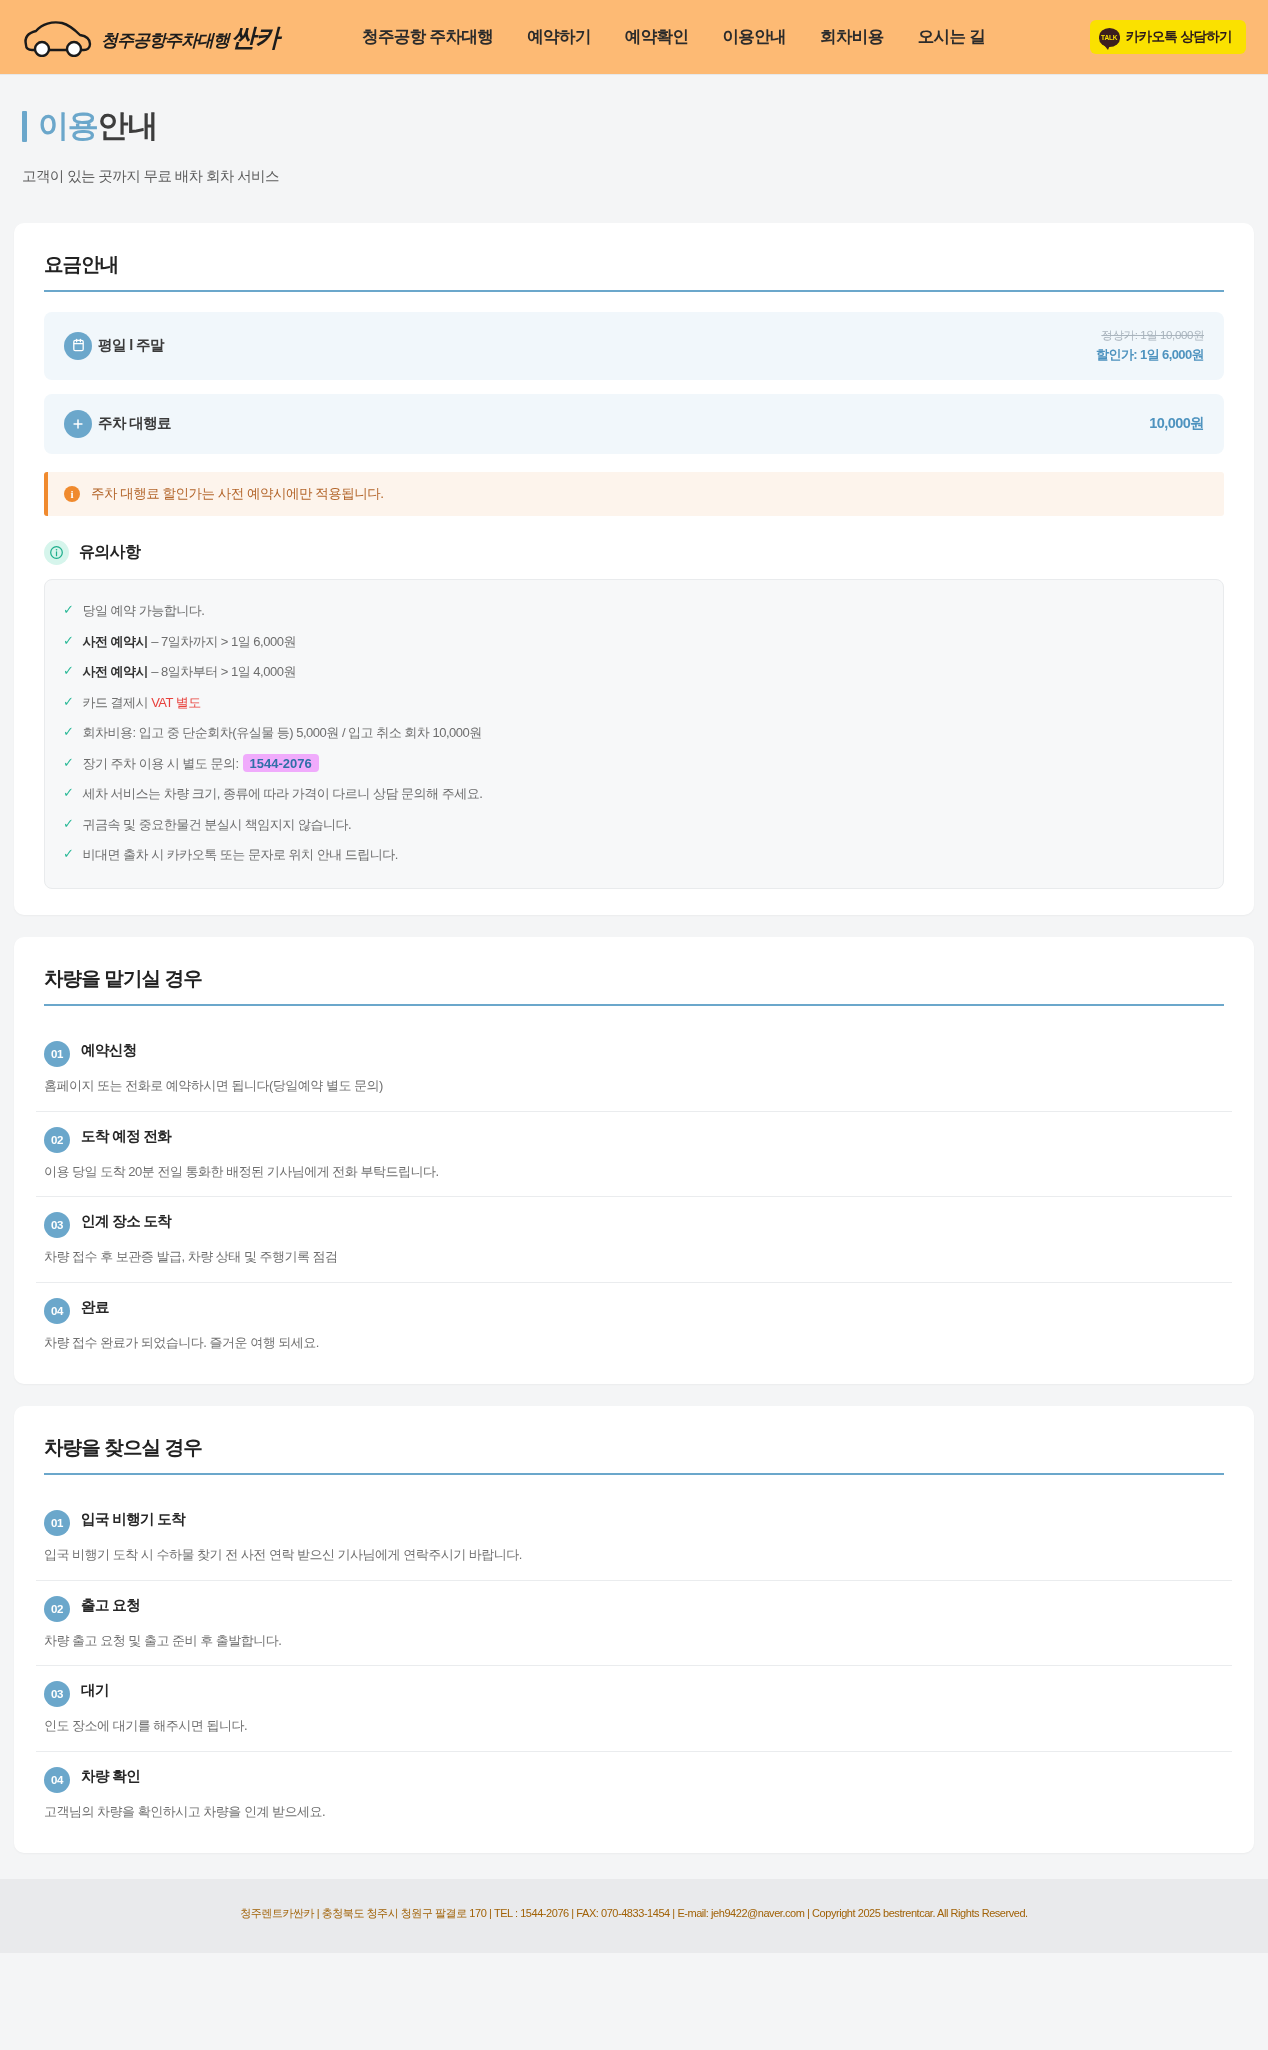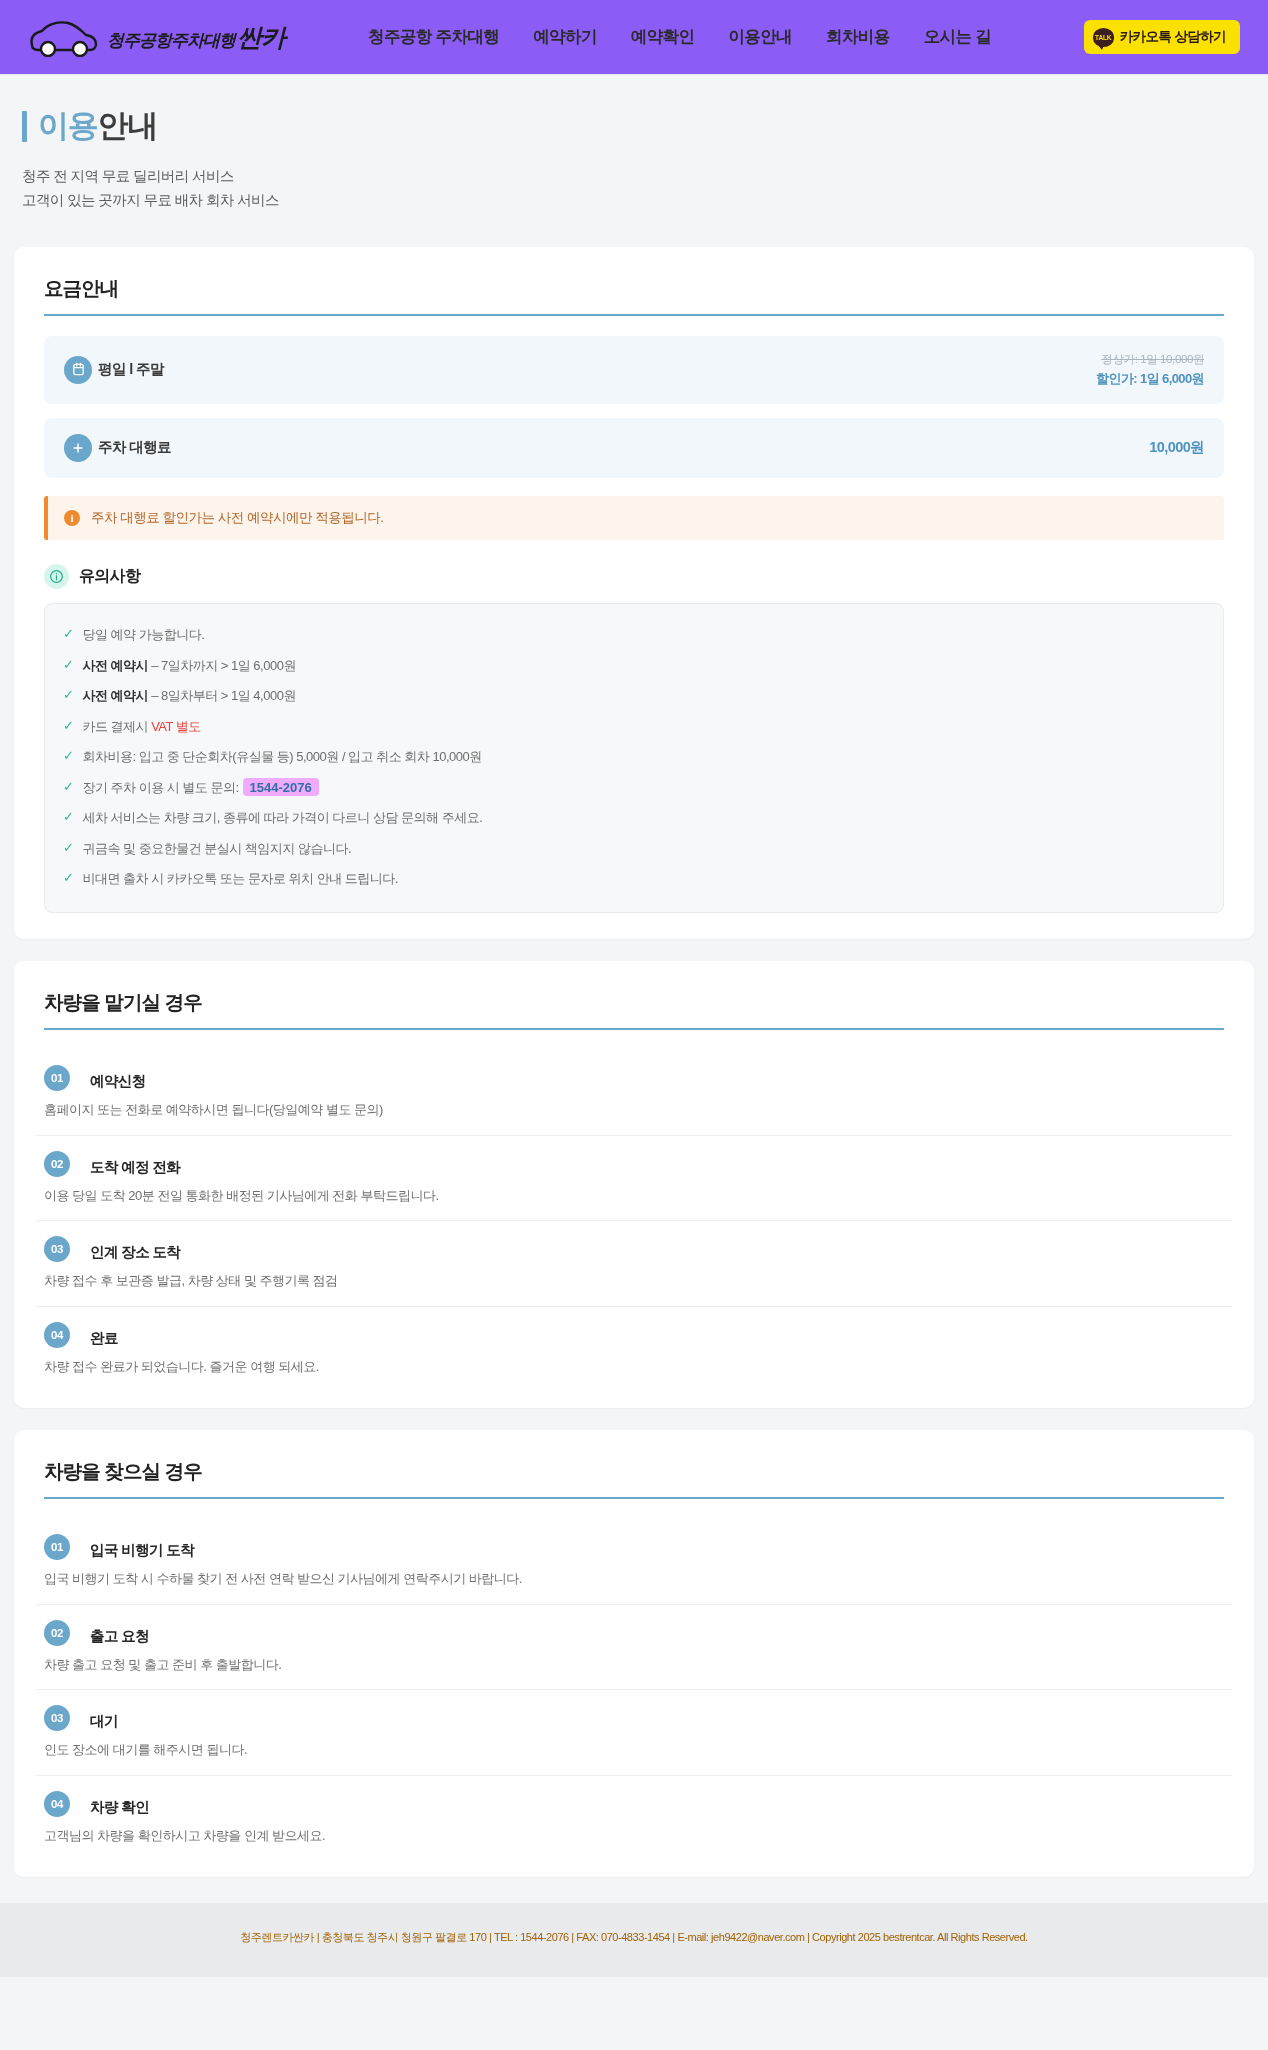--- a/index.html
+++ b/index.html
@@ -8,25 +8,25 @@
     width: 1268px;
     background: #f4f5f6;
     font-family: "Liberation Sans", "DejaVu Sans", sans-serif;
     color: #333;
     -webkit-font-smoothing: antialiased;
   }
 
   
   .site-header {
     height: 75px;
-    background: #8b5cf6;
+    background: #fdba74;
     border-bottom: 1px solid #e6e8ea;
     display: flex;
     align-items: center;
-    padding: 0 28px;
+    padding: 0 22px;
   }
   .logo {
     display: flex;
     align-items: center;
     gap: 7px;
     flex: 0 0 auto;
     width: 330px;
   }
   .logo svg { display: block; }
   .logo-text {
@@ -296,22 +296,22 @@
   }
 
   
   .step {
     padding: 15px 8px 15px 8px;
     border-bottom: 1px solid #eaecee;
   }
   .step:last-child { border-bottom: none; padding-bottom: 6px; }
   .step-head {
     display: flex;
-    align-items: flex-end;
-    gap: 20px;
+    align-items: flex-start;
+    gap: 11px;
     margin-bottom: 9px;
   }
   .step-num {
     width: 26px; height: 26px;
     border-radius: 50%;
     background: #6ba7cb;
     color: #fff;
     font-size: 11.5px;
     font-weight: 700;
     display: flex; align-items: center; justify-content: center;
@@ -375,21 +375,20 @@
       </span>
     <span class="kakao-label">카카오톡 상담하기</span>
   </button>
 </header>
 
 <section class="page-hero">
   <div class="page-title">
     <span class="title-bar"></span>
     <h1 class="title-text"><span class="accent">이용</span><span>안내</span></h1>
   </div>
-  <p class="hero-line">청주 전 지역 무료 딜리버리 서비스</p>
   <p class="hero-line">고객이 있는 곳까지 무료 배차 회차 서비스</p>
 </section>
 
 <section class="card">
   <h2 class="card-title">요금안내</h2>
   <div class="card-rule"></div>
 
   <div class="price-row">
     <div class="price-left">
       <span class="price-icon">

